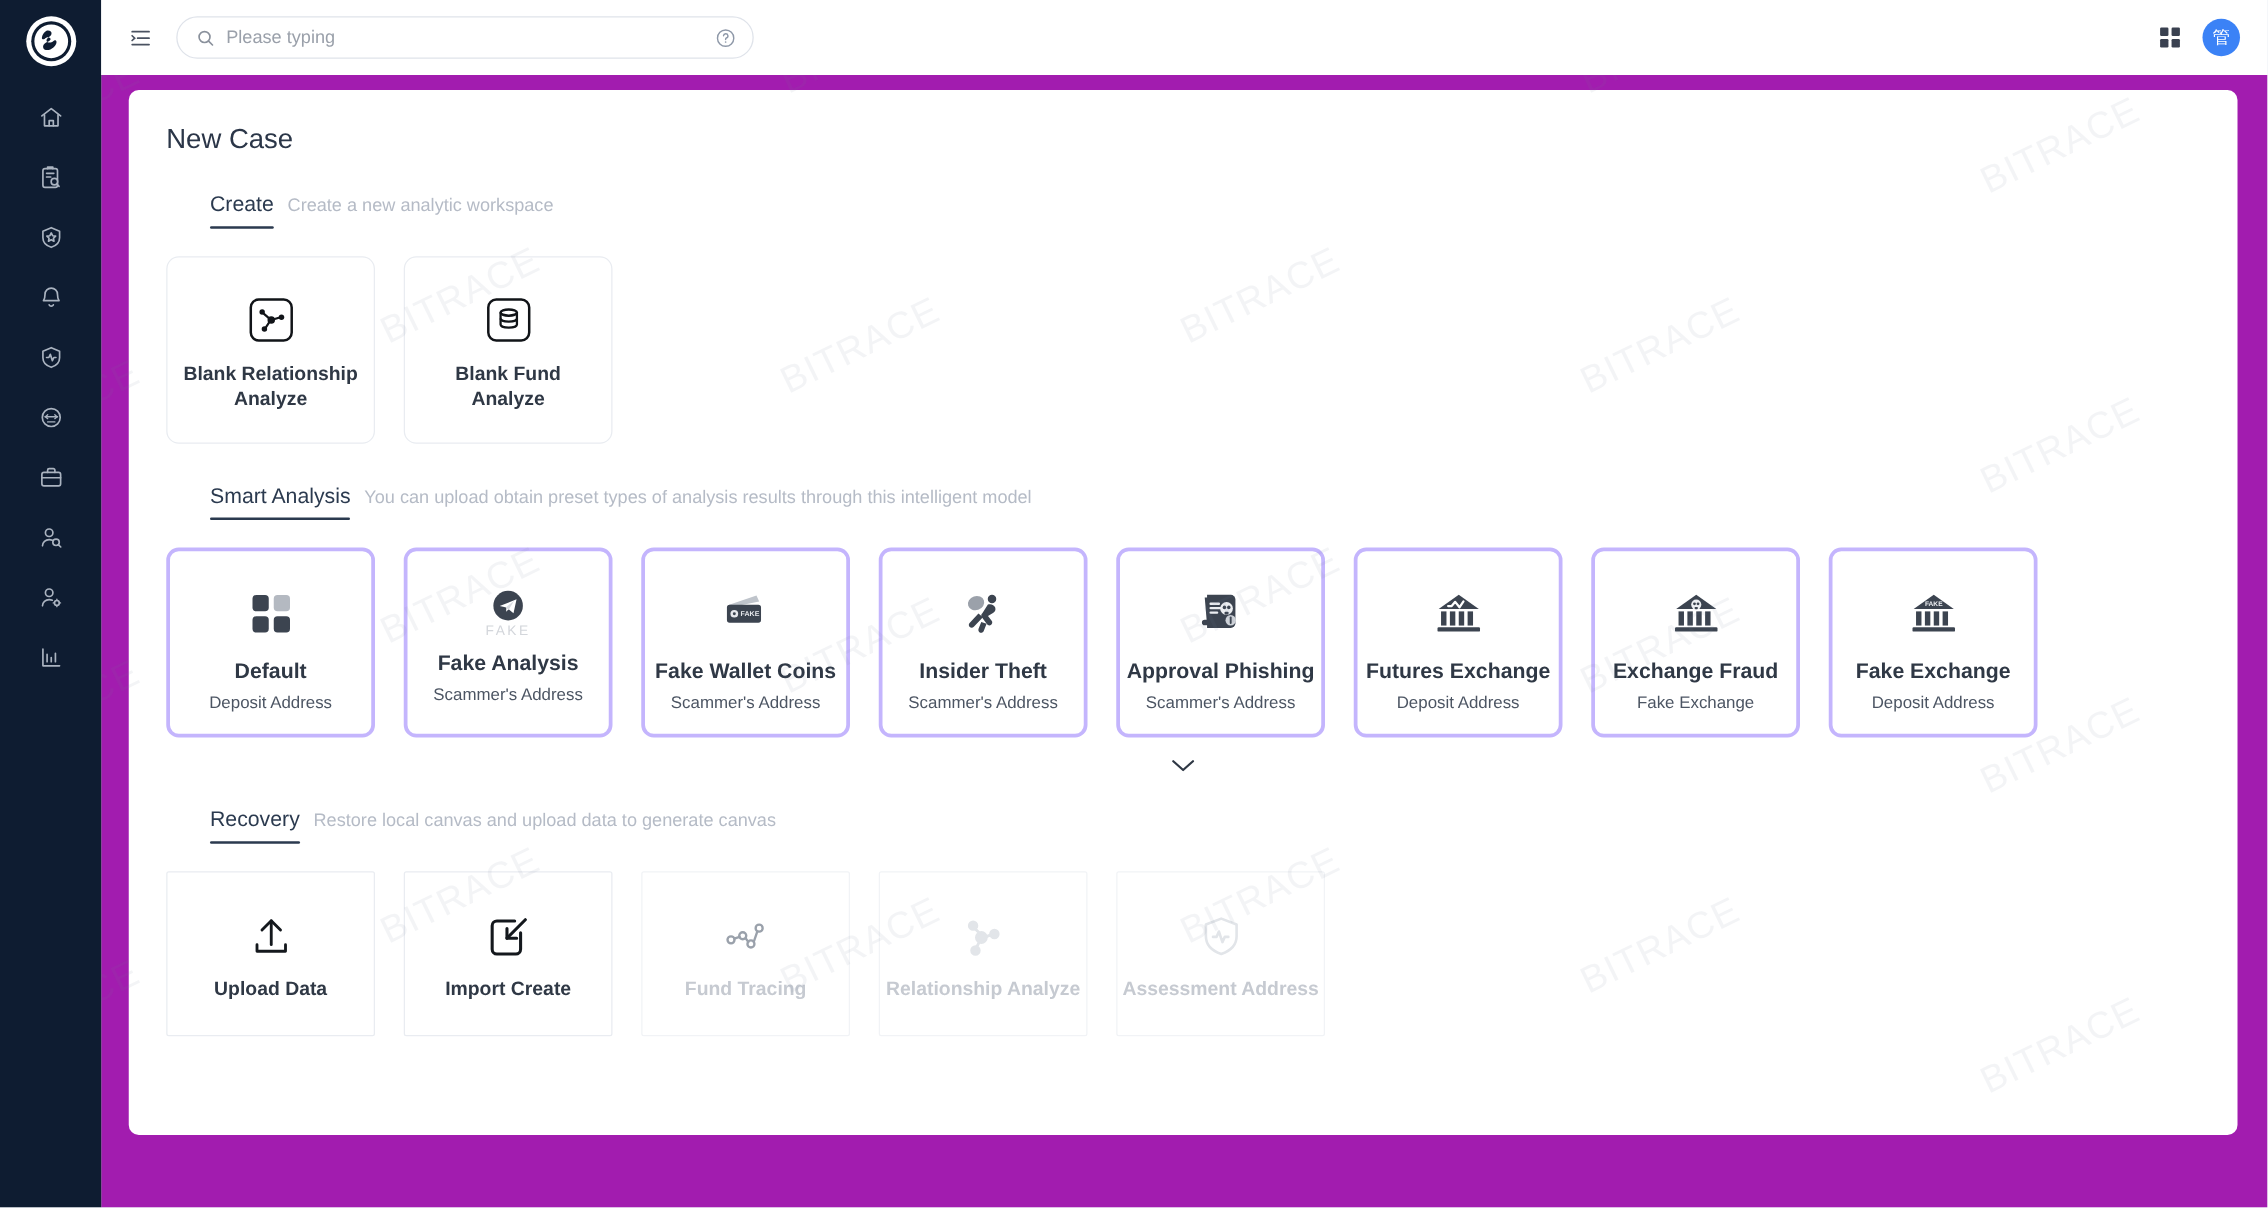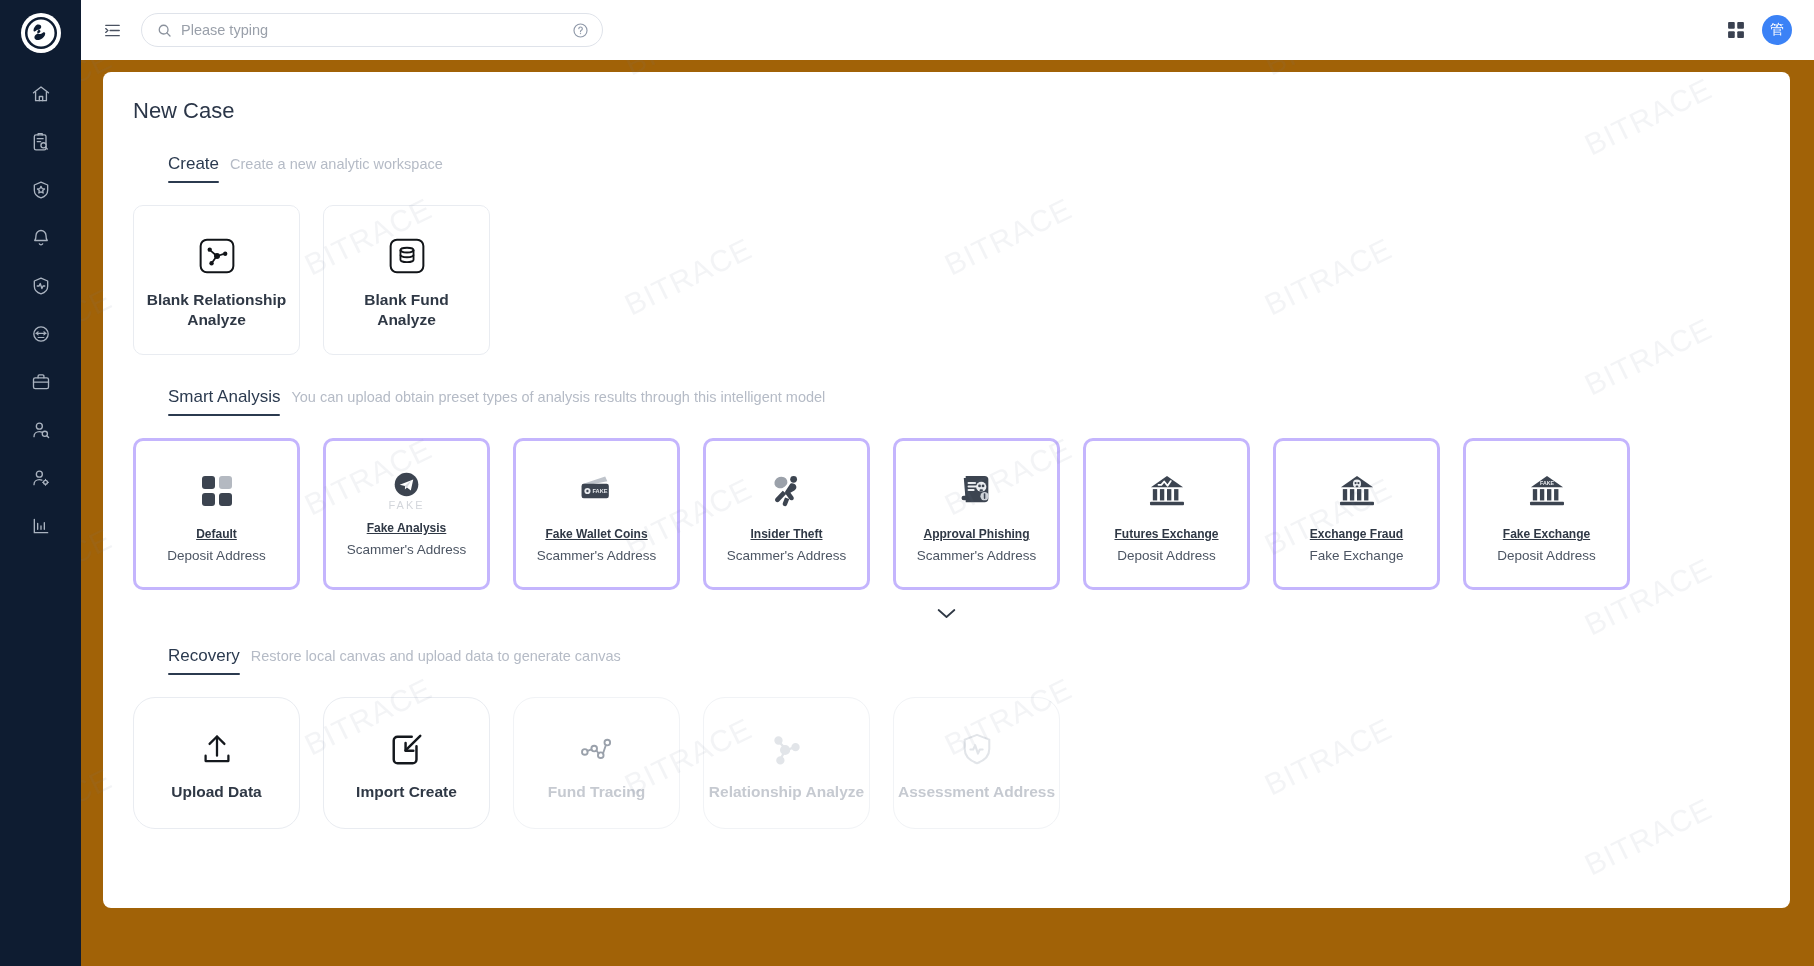--- a/index.html
+++ b/index.html
@@ -83,21 +83,21 @@
   .grid-ic { cursor: pointer; display:flex; }
   .avatar {
     width: 30px; height: 30px; border-radius: 50%;
     background: #3b82f6; color: #fff;
     display: flex; align-items: center; justify-content: center;
     font-size: 14px; cursor: pointer; font-family: "DejaVu Sans", sans-serif;
   }
 
   
   .content-wrap {
-    flex: 1 1 auto; background: #a16207;
+    flex: 1 1 auto; background: #a21caf;
     padding: 12px 24px 24px 22px;
     position: relative; z-index: 10; overflow: hidden;
   }
   .panel {
     background: #ffffff; border-radius: 8px;
     width: 100%; height: 836px;
     padding: 26px 30px 0 30px;
     position: relative; overflow: hidden;
   }
   .page-title {
@@ -140,37 +140,37 @@
   .sa-card {
     width: 167px; height: 152px;
     border: 3px solid #c4b5fd; border-radius: 10px;
     background: #fff;
     display: flex; flex-direction: column;
     align-items: center; cursor: pointer; text-align: right;
     padding-top: 28px;
   }
   .sa-card .ic { height: 44px; display:flex; align-items:center; justify-content:center; }
   .sa-card .lbl {
-    font-size: 12px; font-weight: bold; color: #2f3845; margin-top: 14px; text-decoration: underline;
+    font-size: 17px; font-weight: bold; color: #2f3845; margin-top: 14px;
   }
   .sa-card .sub { font-size: 13.5px; color: #4c5563; margin-top: 7px; }
   .fake-badge {
     font-size: 11px; letter-spacing: 2px; color: #d3d6db;
     font-weight: 500; margin-top: 1px;
   }
 
   .expander {
     display: flex; justify-content: center; align-items: center;
     height: 30px; margin-top: 10px; cursor: pointer;
   }
 
   
   .rec-card {
     width: 167px; height: 132px;
-    border: 1px solid #e9ecf1; border-radius: 22px;
+    border: 1px solid #e9ecf1; border-radius: 2px;
     background: #fff;
     display: flex; flex-direction: column;
     align-items: center; justify-content: center;
     cursor: pointer; text-align: center;
   }
   .rec-card .ic { height: 50px; display:flex; align-items:center; justify-content:center; }
   .rec-card .lbl {
     font-size: 15.5px; font-weight: bold; color: #2f3845; margin-top: 8px;
     white-space: nowrap;
   }

